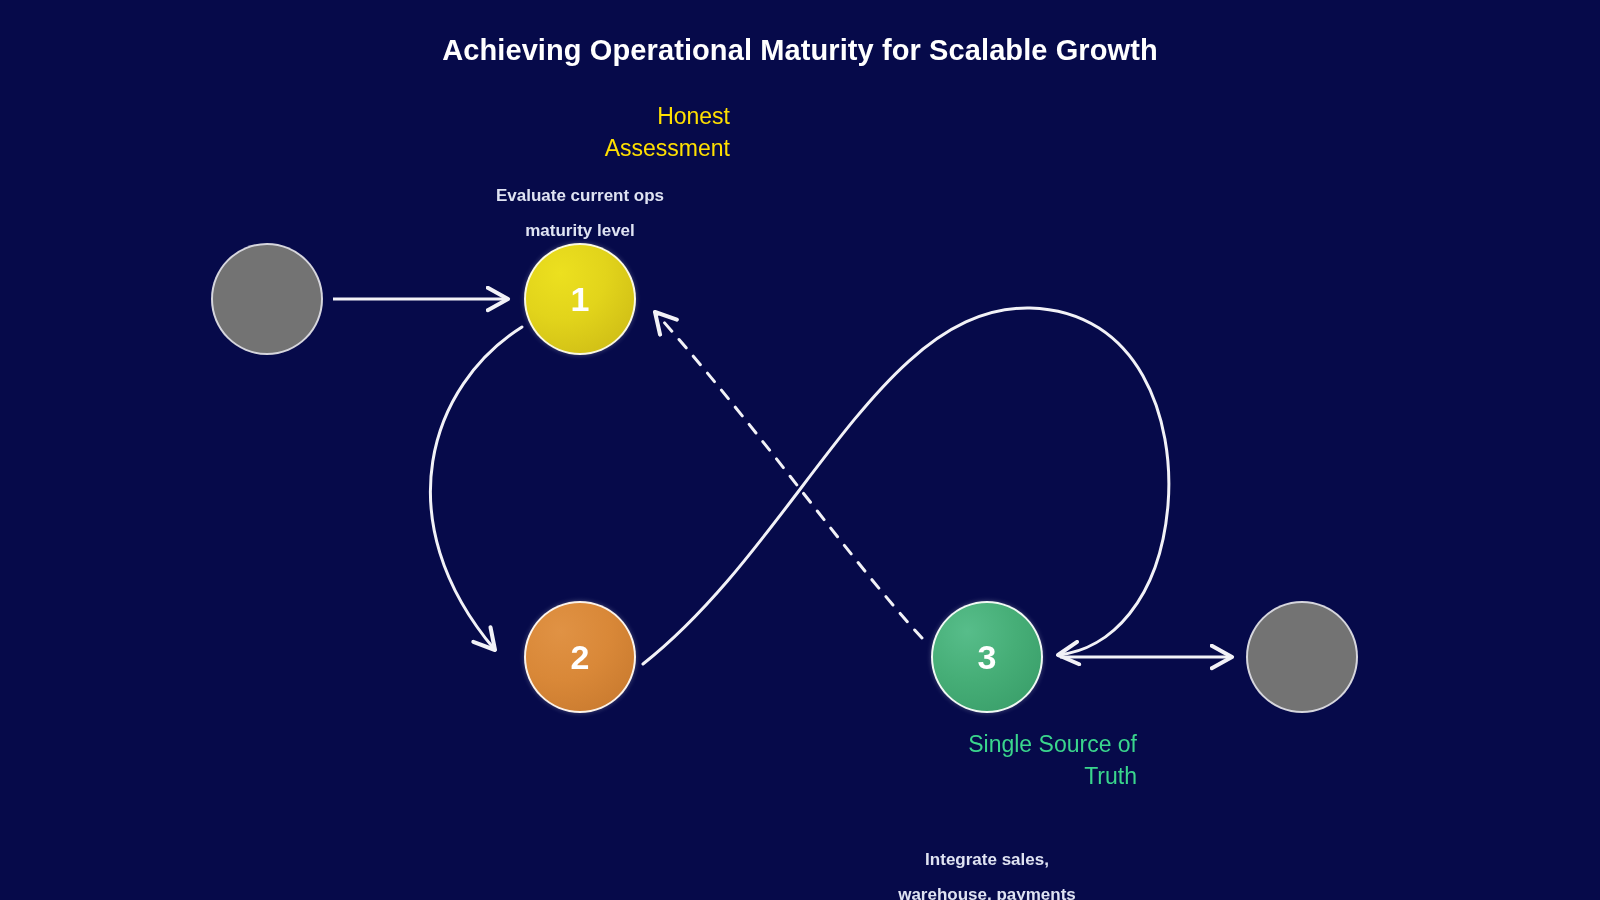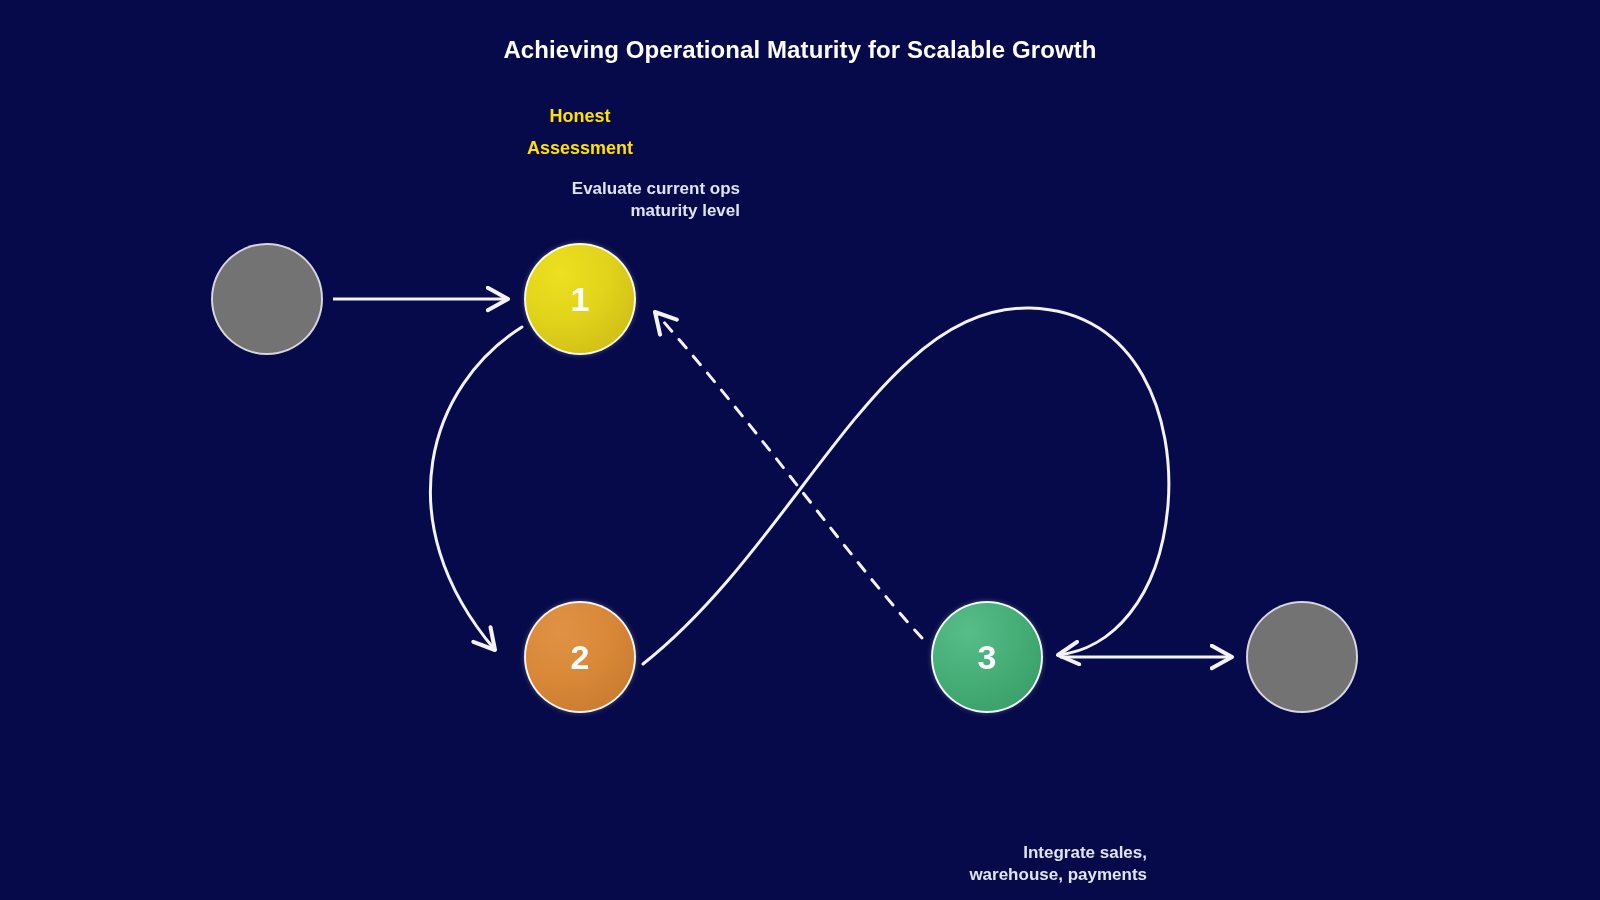--- a/index.html
+++ b/index.html
@@ -22,21 +22,21 @@
     height: 900px;
     background: #060a4a;
   }
   
   #chart-title {
     position: absolute;
     left: 0;
     top: 30px;
     width: 1600px;
     text-align: center;
-    font-size: 24px;
+    font-size: 29px;
     font-weight: bold;
     color: #ffffff;
     letter-spacing: 0.1px;
     line-height: 40px;
     white-space: pre;
   }
   
   #connectors {
     position: absolute;
     left: 0; top: 0;
@@ -94,30 +94,31 @@
 
   
   .node-label {
     position: absolute;
     text-align: center;
     font-weight: bold;
     line-height: 32px;
     white-space: pre-line;
   }
   .node-title {
-    font-size: 18px;
-    font-weight: bold;
+    font-size: 23px;
+    font-weight: normal;
+    text-align: right;
   }
   .node-desc {
     position: absolute;
-    text-align: right;
+    text-align: center;
     font-size: 17px;
     font-weight: bold;
     color: #dfe3f2;
-    line-height: 22px;
+    line-height: 35px;
     white-space: pre-line;
   }
   #label-1-title { left: 430px; top: 100px; width: 300px; color: #ffe000; }
   #label-1-desc  { left: 420px; top: 178px; width: 320px; }
 
   #label-2-title { left: 430px; top: 728px; width: 300px; color: #e8912f; }
   #label-2-desc  { left: 420px; top: 805px; width: 320px; }
 
   #label-3-title { left: 837px; top: 728px; width: 300px; color: #3ad68d; }
   #label-3-desc  { left: 827px; top: 842px; width: 320px; }
@@ -163,16 +164,18 @@
   <div id="label-1-desc" class="node-desc">Evaluate current ops
 maturity level</div>
 
   <div id="node-2" class="node">
     <span class="node-number">2</span>
   </div>
 
   <div id="node-3" class="node">
     <span class="node-number">3</span>
   </div>
+  <div id="label-3-title" class="node-label node-title">Single Source of
+Truth</div>
   <div id="label-3-desc" class="node-desc">Integrate sales,
 warehouse, payments</div>
 
 </div>
 
 </body></html>

